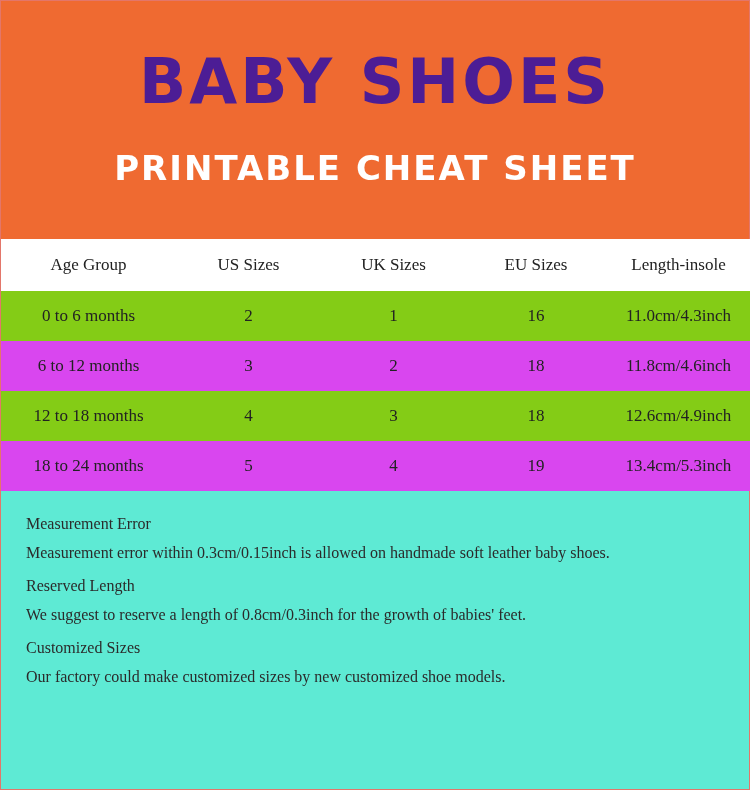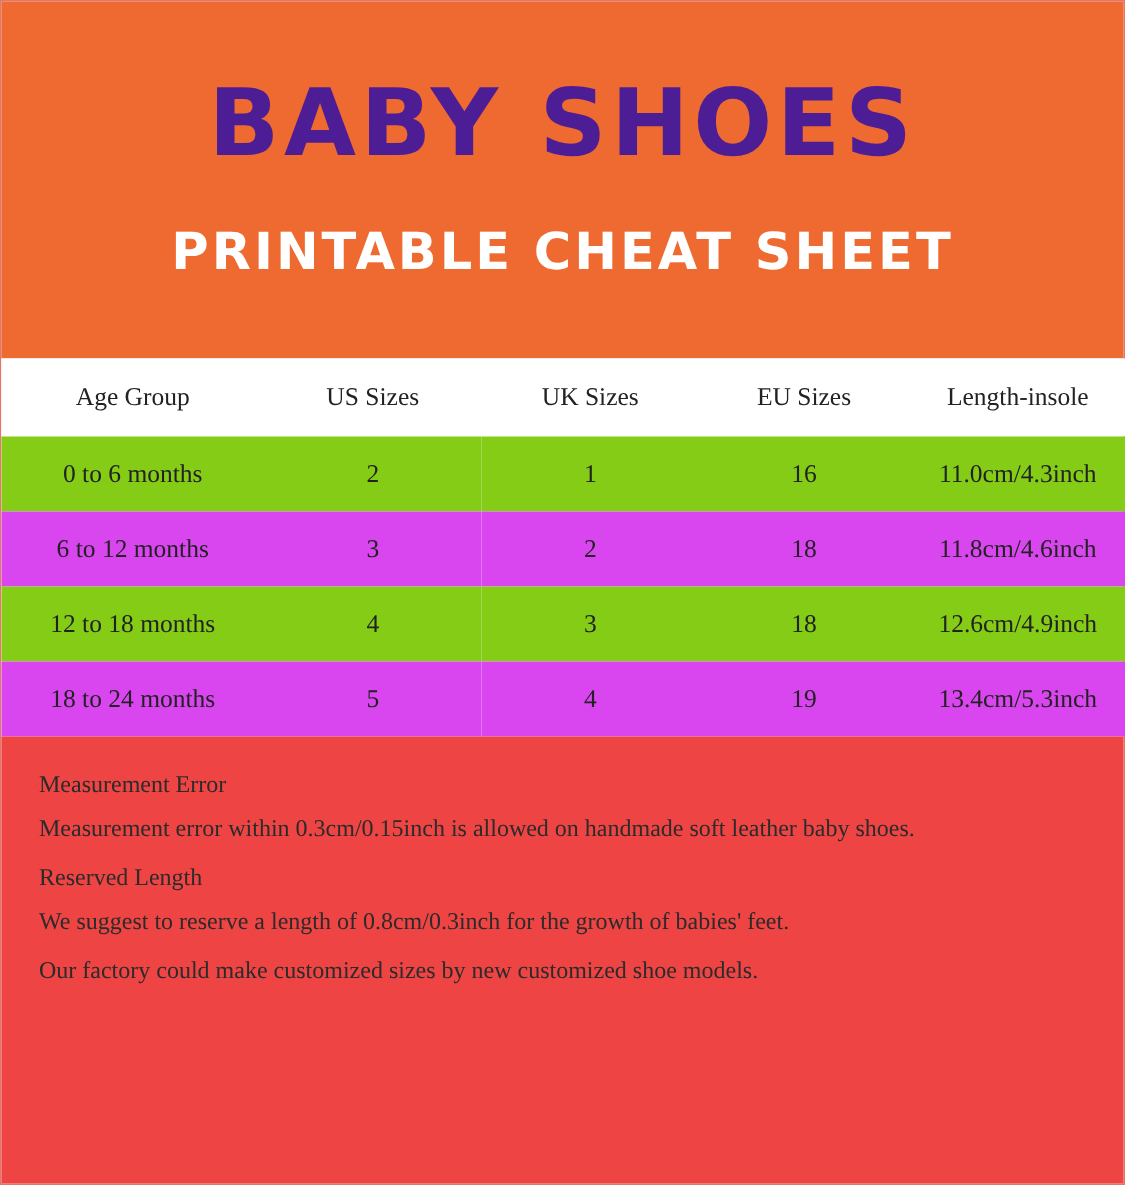--- a/index.html
+++ b/index.html
@@ -83,21 +83,21 @@
   .col-uk    { width: 145px; }
   .col-eu    { width: 140px; }
   .col-len   { width: 145px; }
 
   tr.row-even td { background: #84cc16; }
   tr.row-odd  td { background: #d946ef; }
   tr.head-row th { background: #ffffff; }
 
   
   .notes {
-    background: #ef4444;
+    background: #5eead4;
     flex: 1;
     padding: 22px 25px 0 25px;
     box-sizing: border-box;
   }
   .note-head {
     font-family: "Liberation Serif", serif;
     font-size: 16px;
     color: #2b2b2b;
     margin: 0 0 7px 0;
     line-height: 1.35;
@@ -170,16 +170,17 @@
         </tr>
       </tbody>
     </table>
   </div>
 
   <div class="notes">
     <p class="note-head">Measurement Error</p>
     <p class="note-body">Measurement error within 0.3cm/0.15inch is allowed on handmade soft leather baby shoes.</p>
     <p class="note-head">Reserved Length</p>
     <p class="note-body">We suggest to reserve a length of 0.8cm/0.3inch for the growth of babies' feet.</p>
+    <p class="note-head">Customized Sizes</p>
     <p class="note-body">Our factory could make customized sizes by new customized shoe models.</p>
   </div>
 
 </div>
 
 </body></html>

